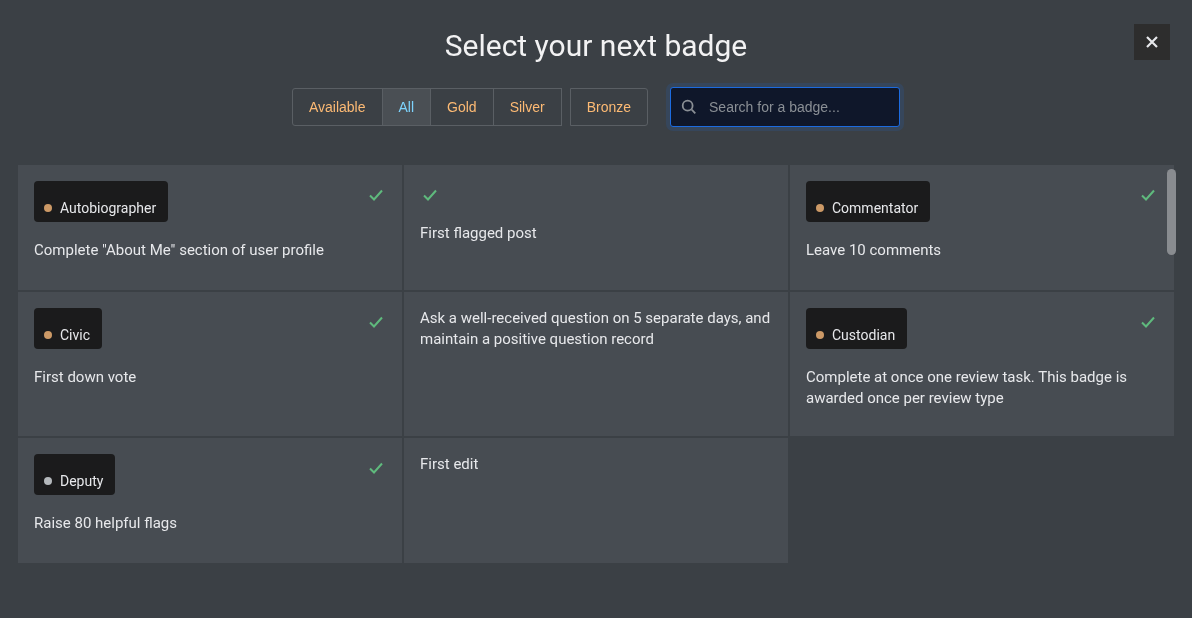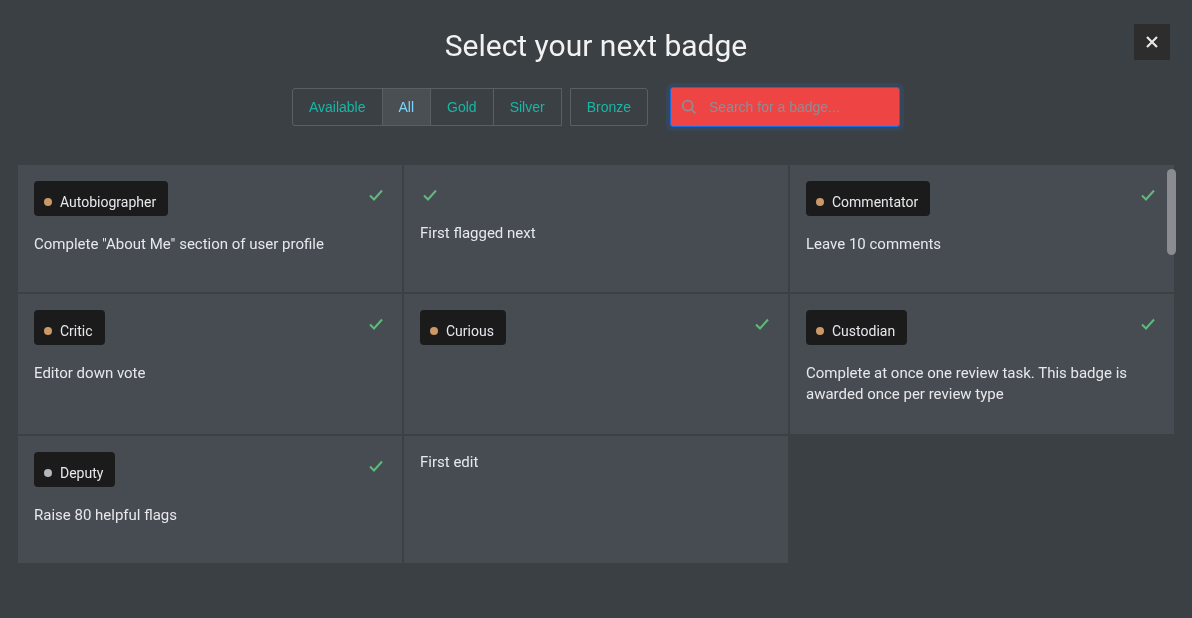--- a/index.html
+++ b/index.html
@@ -48,21 +48,21 @@
       align-items: center;
       gap: 22px;
       margin-bottom: 38px;
     }
     .tabs {
       display: flex;
     }
     .tab {
       padding: 10px 16px;
       border: 1px solid #5a5f64;
-      color: #14b8a6;
+      color: #fdba74;
       font-size: 14px;
       cursor: pointer;
       background: transparent;
       margin-left: -1px;
     }
     .tab:first-child {
       margin-left: 0;
       border-radius: 3px 0 0 3px;
     }
     .tab:last-child {
@@ -73,21 +73,21 @@
       background: #4a4f54;
       color: #7dd3fc;
     }
     .search-wrap {
       position: relative;
       width: 230px;
     }
     .search-input {
       width: 100%;
       height: 40px;
-      background: #ef4444;
+      background: #0f172a;
       border: 1px solid #1c6bdf;
       border-radius: 3px;
       padding: 0 12px 0 38px;
       color: #e7e8eb;
       font-size: 14px;
       box-shadow: 0 0 0 4px rgba(28,107,223,0.15);
       outline: none;
     }
     .search-input::placeholder {
       color: #8a8f95;
@@ -121,21 +121,21 @@
     }
     .card-head {
       display: flex;
       align-items: flex-start;
       justify-content: space-between;
       margin-bottom: 18px;
     }
     .badge-pill {
       background: #1b1b1c;
       border-radius: 4px;
-      padding: 13px 12px 6px 10px;
+      padding: 19px 12px 6px 10px;
       display: inline-flex;
       align-items: center;
       gap: 8px;
       font-size: 14px;
       color: #e7e8eb;
     }
     .dot {
       width: 8px;
       height: 8px;
       border-radius: 50%;
@@ -207,56 +207,48 @@
           </svg>
         </div>
         <div class="desc">Complete "About Me" section of user profile</div>
       </div>
       <div class="card">
         <div class="card-head">
           <svg viewBox="0 0 20 20" class="check">
             <path d="M4 10.5 L8 14.5 L16 5.5" fill="none" stroke="currentColor" stroke-width="2"></path>
           </svg>
         </div>
-        <div class="desc">First flagged next</div>
+        <div class="desc">First flagged post</div>
       </div>
       <div class="card">
         <div class="card-head">
           <div class="badge-pill">
             <span class="dot bronze"></span>
             <span>Commentator</span>
           </div>
           <svg viewBox="0 0 20 20" class="check">
             <path d="M4 10.5 L8 14.5 L16 5.5" fill="none" stroke="currentColor" stroke-width="2"></path>
           </svg>
         </div>
         <div class="desc">Leave 10 comments</div>
       </div>
       <div class="card">
         <div class="card-head">
           <div class="badge-pill">
             <span class="dot bronze"></span>
-            <span>Critic</span>
-          </div>
-          <svg viewBox="0 0 20 20" class="check">
-            <path d="M4 10.5 L8 14.5 L16 5.5" fill="none" stroke="currentColor" stroke-width="2"></path>
-          </svg>
-        </div>
-        <div class="desc">Editor down vote</div>
-      </div>
-      <div class="card">
-        <div class="card-head">
-          <div class="badge-pill">
-            <span class="dot bronze"></span>
-            <span>Curious</span>
-          </div>
-          <svg viewBox="0 0 20 20" class="check">
-            <path d="M4 10.5 L8 14.5 L16 5.5" fill="none" stroke="currentColor" stroke-width="2"></path>
-          </svg>
-        </div>
+            <span>Civic</span>
+          </div>
+          <svg viewBox="0 0 20 20" class="check">
+            <path d="M4 10.5 L8 14.5 L16 5.5" fill="none" stroke="currentColor" stroke-width="2"></path>
+          </svg>
+        </div>
+        <div class="desc">First down vote</div>
+      </div>
+      <div class="card">
+        <div class="desc">Ask a well-received question on 5 separate days, and maintain a positive question record</div>
       </div>
       <div class="card">
         <div class="card-head">
           <div class="badge-pill">
             <span class="dot bronze"></span>
             <span>Custodian</span>
           </div>
           <svg viewBox="0 0 20 20" class="check">
             <path d="M4 10.5 L8 14.5 L16 5.5" fill="none" stroke="currentColor" stroke-width="2"></path>
           </svg>

